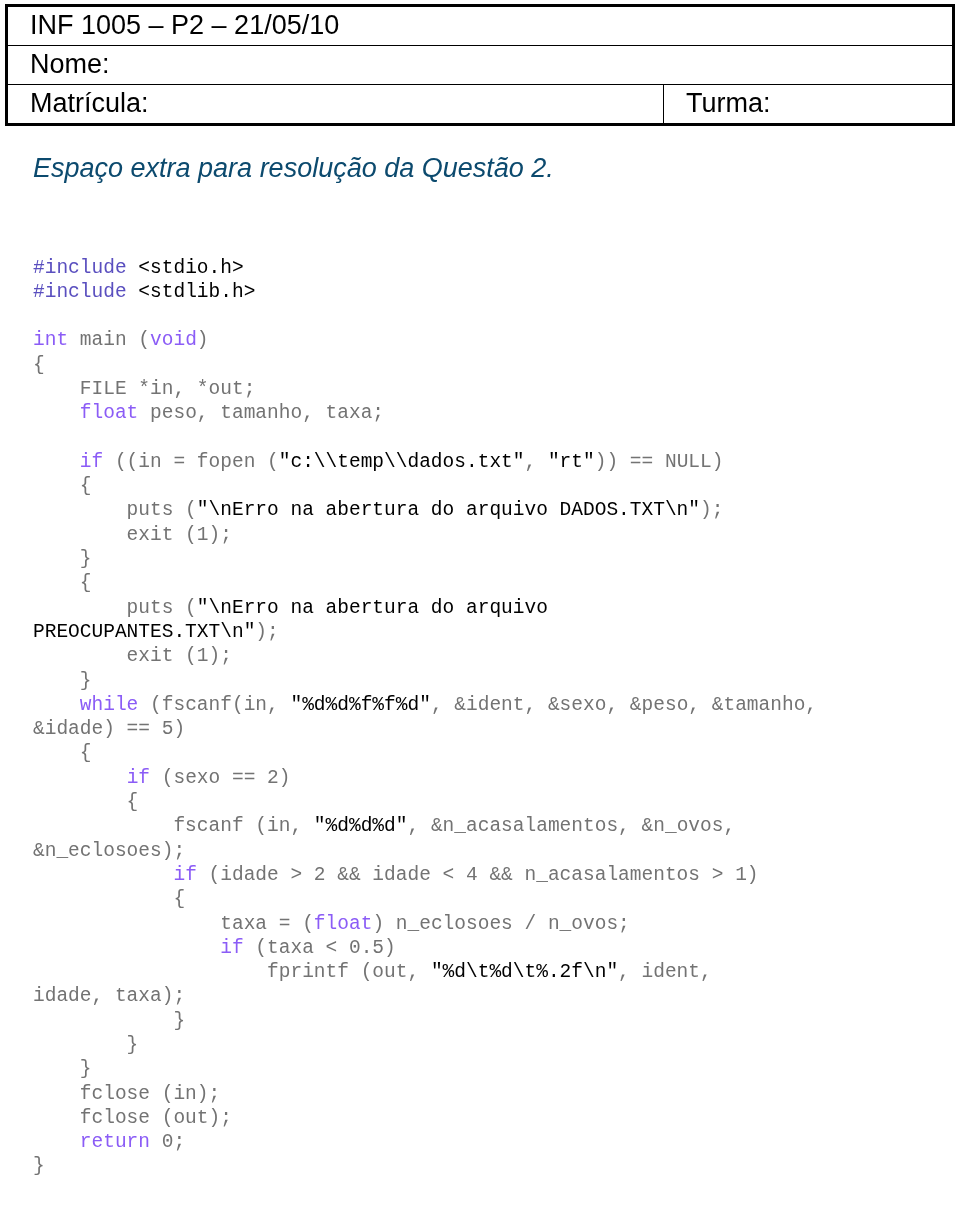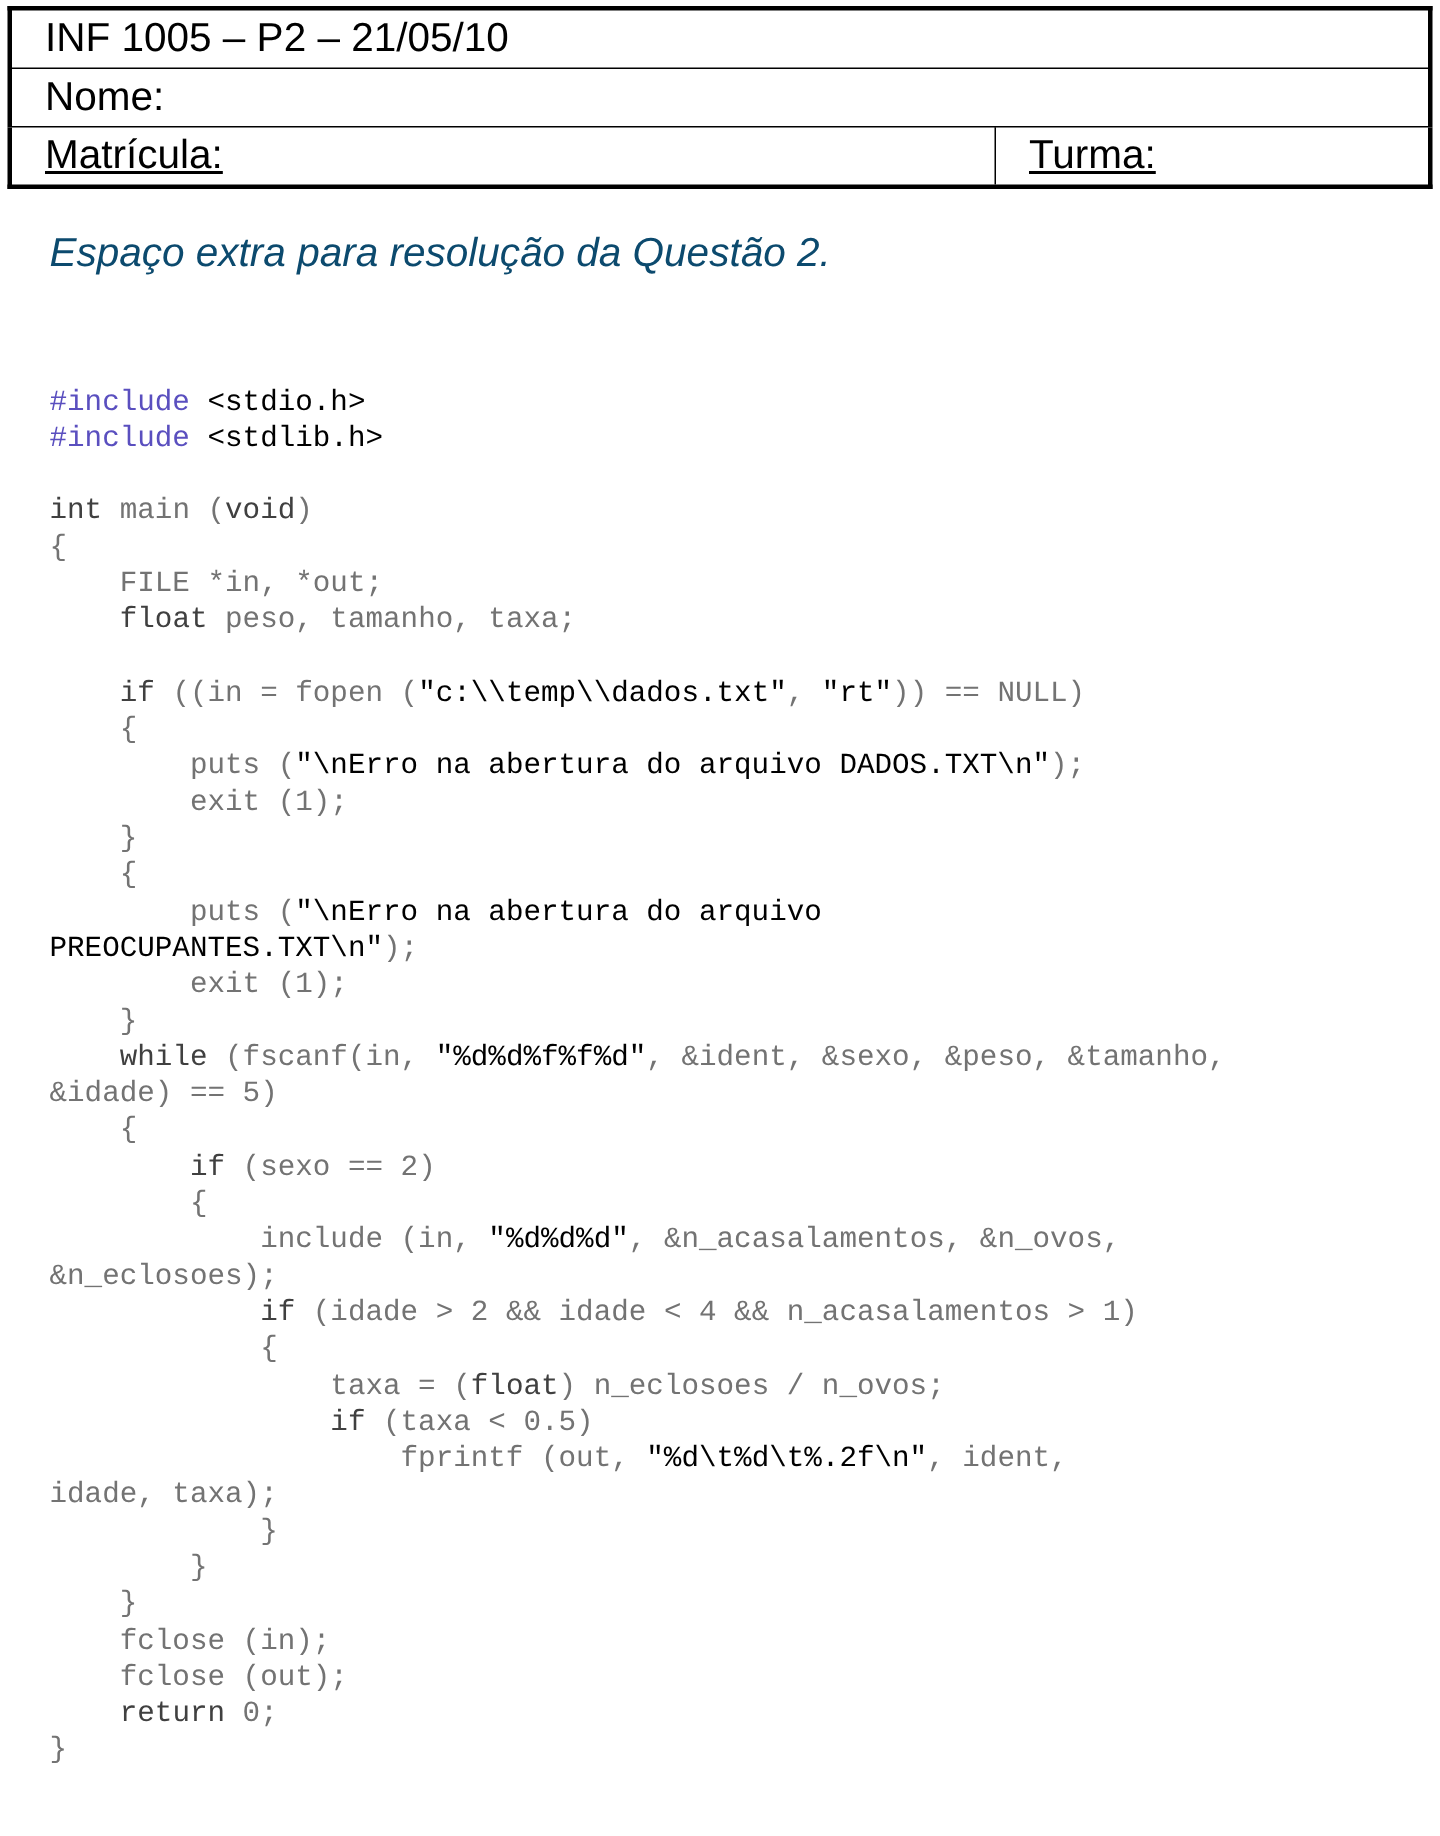--- a/index.html
+++ b/index.html
@@ -32,21 +32,21 @@
     font-family: "Liberation Sans", sans-serif;
     font-size: 27px;
     line-height: 30px;
     font-weight: normal;
     white-space: nowrap;
     height: 33px;
   }
   .header-table .outer-top    { border-top-width: 3px; }
   .header-table .outer-left   { border-left-width: 3px; }
   .header-table .outer-right  { border-right-width: 3px; }
-  .header-table .outer-bottom { border-bottom-width: 3px; text-decoration: underline; }
+  .header-table .outer-bottom { border-bottom-width: 3px; }
   .cell-title { letter-spacing: 0px; }
 
   
   .section-heading {
     position: absolute;
     left: 33px;
     top: 152px;
     font-family: "Liberation Sans", sans-serif;
     font-style: italic;
     font-size: 27px;
@@ -69,21 +69,21 @@
     letter-spacing: 0px;
   }
   .code-listing .ln {
     display: block;
     min-height: 24.3px;
     white-space: pre;
   }
   .code-listing .ln.blank { color: transparent; }
 
   
-  .kw   { color: #404040; }   
+  .kw   { color: #8b5cf6; }   
   .pp   { color: #5a4fbf; }   
   .str  { color: #000000; }   
   .pln  { color: #737373; }   
 </style>
 </head>
 <body>
 
 <table class="header-table">
   <colgroup>
     <col style="width:657px">
@@ -121,21 +121,21 @@
 </span><span class="ln"><span class="pln">    {</span>
 </span><span class="ln"><span class="pln">        puts (</span><span class="str">"\nErro na abertura do arquivo</span>
 </span><span class="ln"><span class="str">PREOCUPANTES.TXT\n"</span><span class="pln">);</span>
 </span><span class="ln"><span class="pln">        exit (1);</span>
 </span><span class="ln"><span class="pln">    }</span>
 </span><span class="ln"><span class="pln">    </span><span class="kw">while</span><span class="pln"> (fscanf(in, </span><span class="str">"%d%d%f%f%d"</span><span class="pln">, &amp;ident, &amp;sexo, &amp;peso, &amp;tamanho,</span>
 </span><span class="ln"><span class="pln">&amp;idade) == 5)</span>
 </span><span class="ln"><span class="pln">    {</span>
 </span><span class="ln"><span class="pln">        </span><span class="kw">if</span><span class="pln"> (sexo == 2)</span>
 </span><span class="ln"><span class="pln">        {</span>
-</span><span class="ln"><span class="pln">            include (in, </span><span class="str">"%d%d%d"</span><span class="pln">, &amp;n_acasalamentos, &amp;n_ovos,</span>
+</span><span class="ln"><span class="pln">            fscanf (in, </span><span class="str">"%d%d%d"</span><span class="pln">, &amp;n_acasalamentos, &amp;n_ovos,</span>
 </span><span class="ln"><span class="pln">&amp;n_eclosoes);</span>
 </span><span class="ln"><span class="pln">            </span><span class="kw">if</span><span class="pln"> (idade &gt; 2 &amp;&amp; idade &lt; 4 &amp;&amp; n_acasalamentos &gt; 1)</span>
 </span><span class="ln"><span class="pln">            {</span>
 </span><span class="ln"><span class="pln">                taxa = (</span><span class="kw">float</span><span class="pln">) n_eclosoes / n_ovos;</span>
 </span><span class="ln"><span class="pln">                </span><span class="kw">if</span><span class="pln"> (taxa &lt; 0.5)</span>
 </span><span class="ln"><span class="pln">                    fprintf (out, </span><span class="str">"%d\t%d\t%.2f\n"</span><span class="pln">, ident,</span>
 </span><span class="ln"><span class="pln">idade, taxa);</span>
 </span><span class="ln"><span class="pln">            }</span>
 </span><span class="ln"><span class="pln">        }</span>
 </span><span class="ln"><span class="pln">    }</span>

